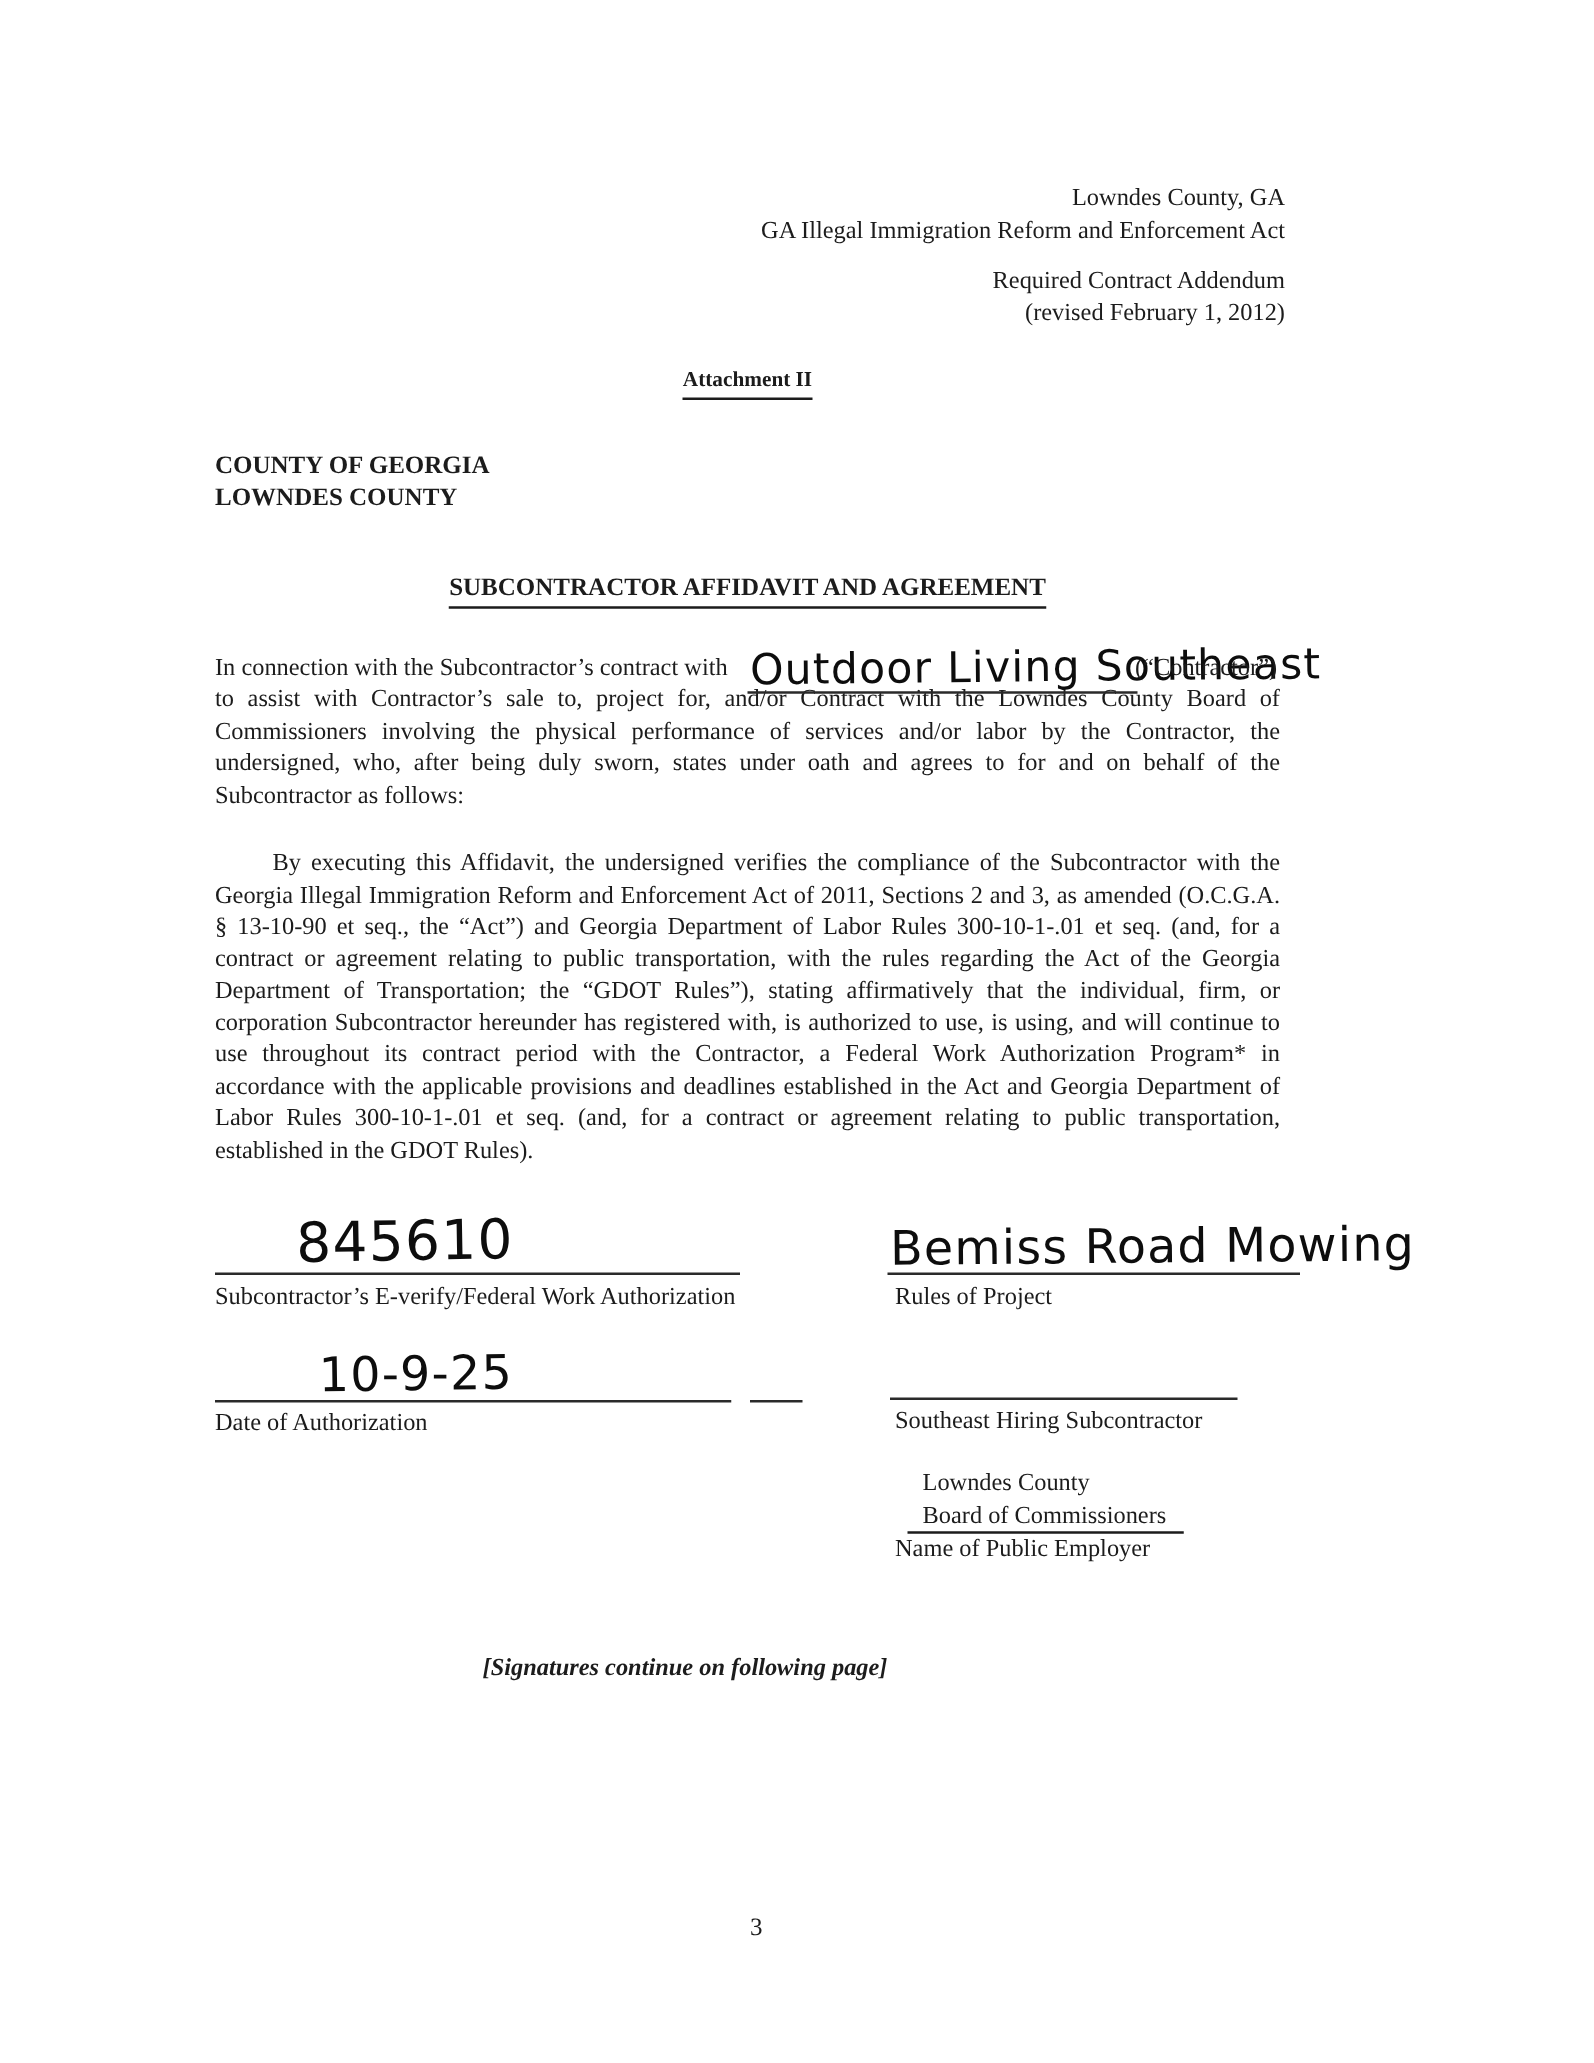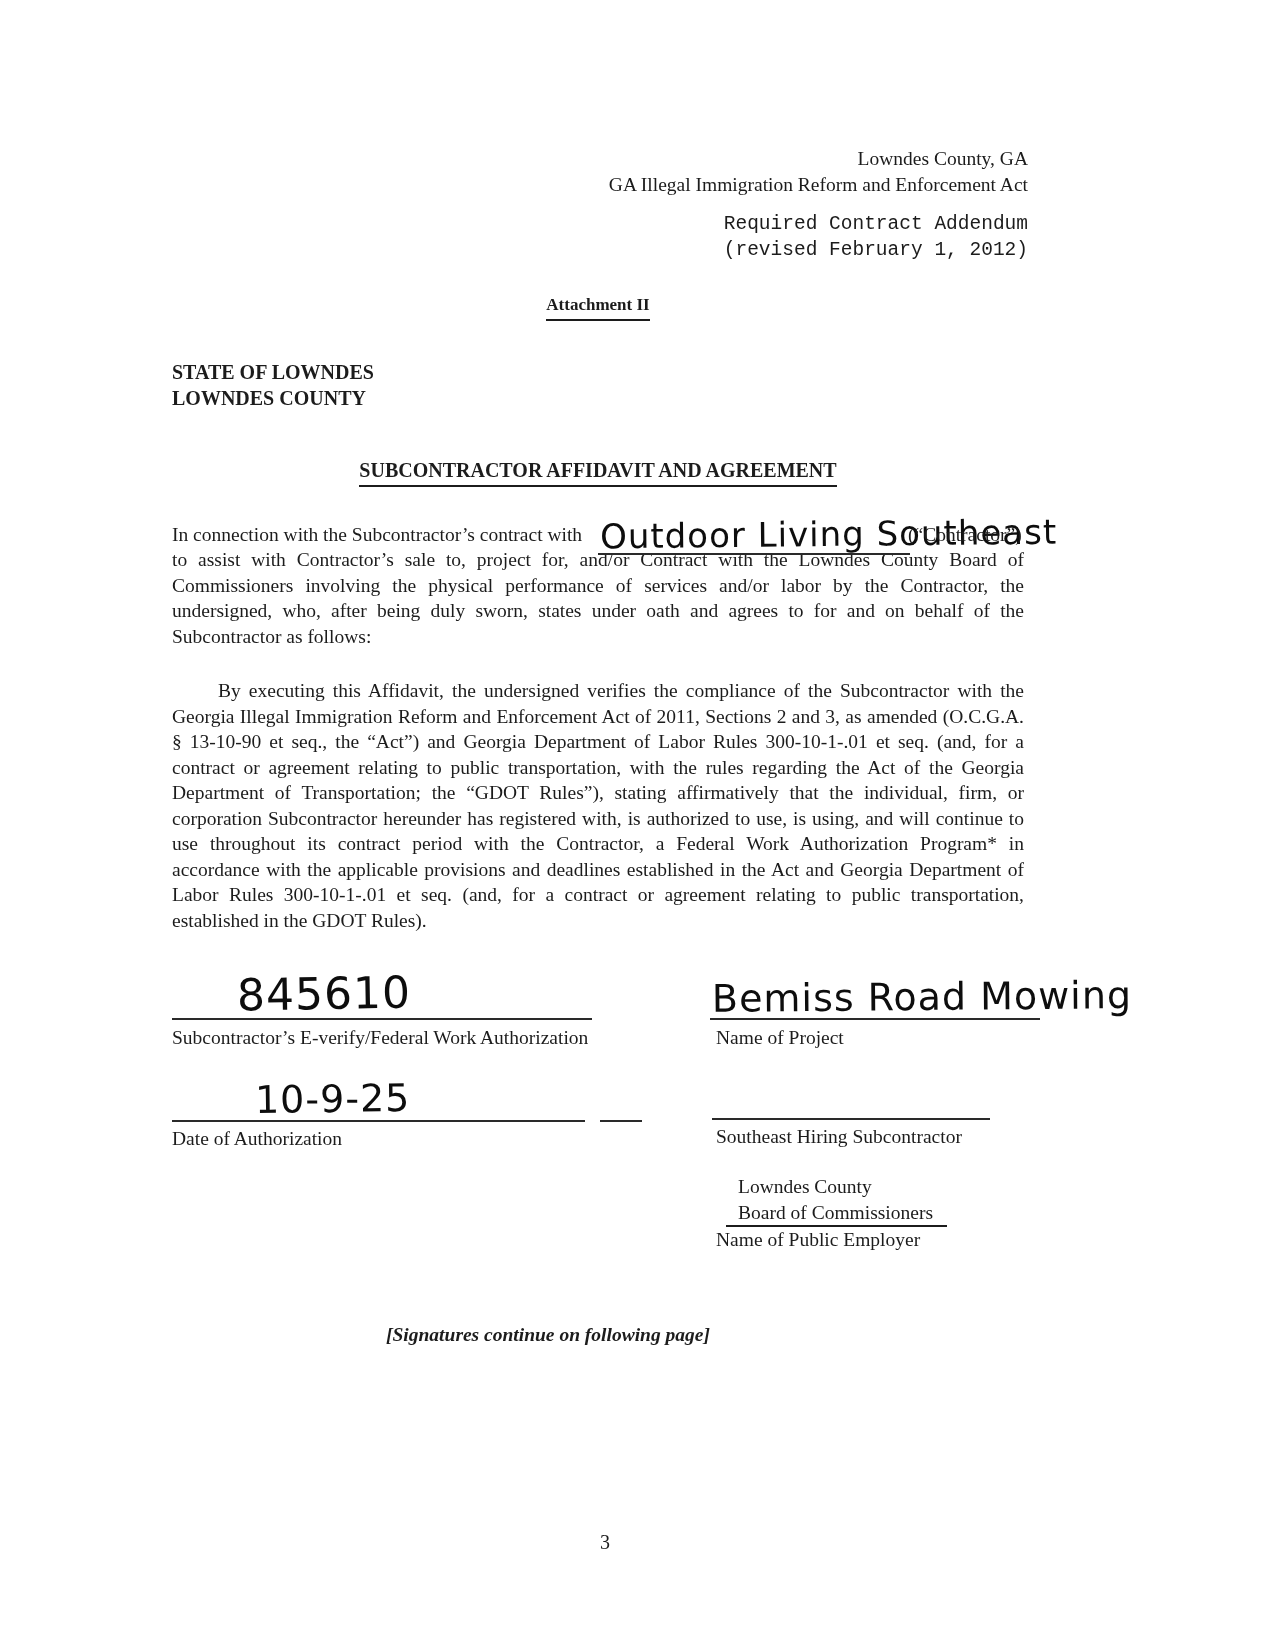--- a/index.html
+++ b/index.html
@@ -45,31 +45,31 @@
 </style>
 </head>
 <body>
 
 <div class="page">
 
   <div class="abs print right-align" style="top:146px; right:247px;">
     <div>Lowndes County, GA</div>
     <div>GA Illegal Immigration Reform and Enforcement Act</div>
   </div>
-  <div class="abs print right-align" style="top:212px; right:247px;font-family:Liberation Mono, monospace;">
+  <div class="abs print right-align" style="top:212px; right:247px;">
     <div>Required Contract Addendum</div>
     <div>(revised February 1, 2012)</div>
   </div>
 
   <div class="abs print center" style="top:291px; left:172px; width:852px;">
     <span class="bold u-inline" style="font-size:17px;">Attachment II</span>
   </div>
 
   <div class="abs print bold" style="top:360px; left:172px; font-size:20px;">
-    <div>STATE OF LOWNDES</div>
+    <div>COUNTY OF GEORGIA</div>
     <div>LOWNDES COUNTY</div>
   </div>
 
   <div class="abs print center" style="top:458px; left:172px; width:852px;">
     <span class="bold u-inline" style="font-size:20px;">SUBCONTRACTOR AFFIDAVIT AND AGREEMENT</span>
   </div>
 
   <div class="abs" style="top:517px; left:172px; width:868px;">
     <div class="p1-first">
       <span class="print p1-lead">In connection with the Subcontractor’s contract with</span>
@@ -88,21 +88,21 @@
     <div>Subcontractor’s E-verify/Federal Work Authorization</div>
   </div>
 
   <div class="abs hw" style="top:1080px; left:255px; font-size:38px; transform:rotate(-0.8deg);">10-9-25</div>
   <div class="abs rule" style="top:1120px; left:172px; width:413px;"></div>
   <div class="abs rule" style="top:1120px; left:600px; width:42px;"></div>
   <div class="abs print" style="top:1126px; left:172px;">Date of Authorization</div>
 
   <div class="abs hw" style="top:978px; left:712px; font-size:38px; transform:rotate(-0.5deg);">Bemiss Road Mowing</div>
   <div class="abs rule" style="top:1018px; left:710px; width:330px;"></div>
-  <div class="abs print" style="top:1025px; left:716px;">Name of Project</div>
+  <div class="abs print" style="top:1025px; left:716px;">Rules of Project</div>
 
   <div class="abs rule" style="top:1118px; left:712px; width:278px;"></div>
   <div class="abs print" style="top:1124px; left:716px;">Southeast Hiring Subcontractor</div>
 
   <div class="abs print" style="top:1174px; left:716px;">
     <div style="padding-left:22px;">Lowndes County</div>
     <div>
       <span class="u-inline" style="padding:0 14px 0 12px; margin-left:10px;">Board of Commissioners</span>
     </div>
     <div>Name of Public Employer</div>

